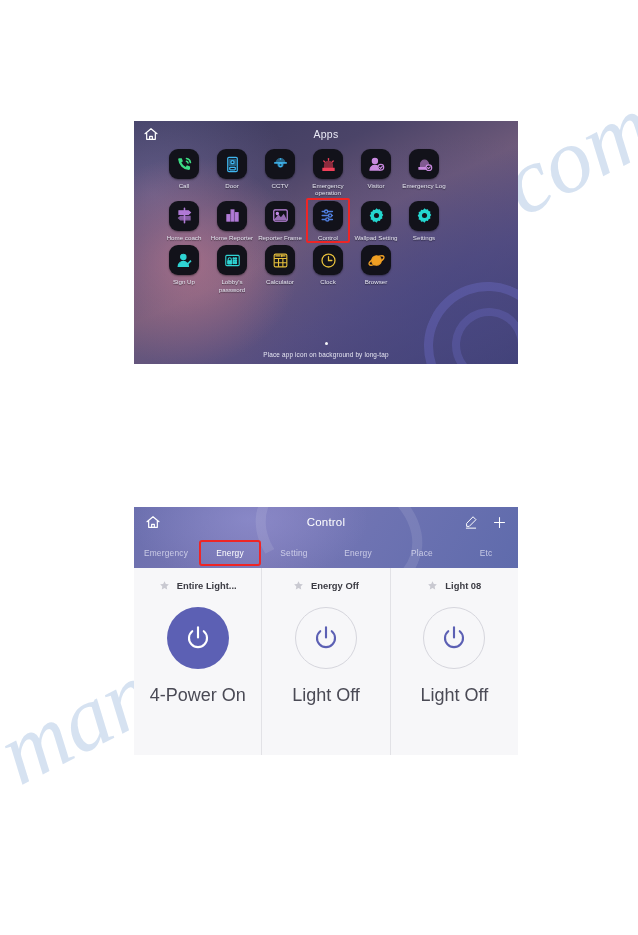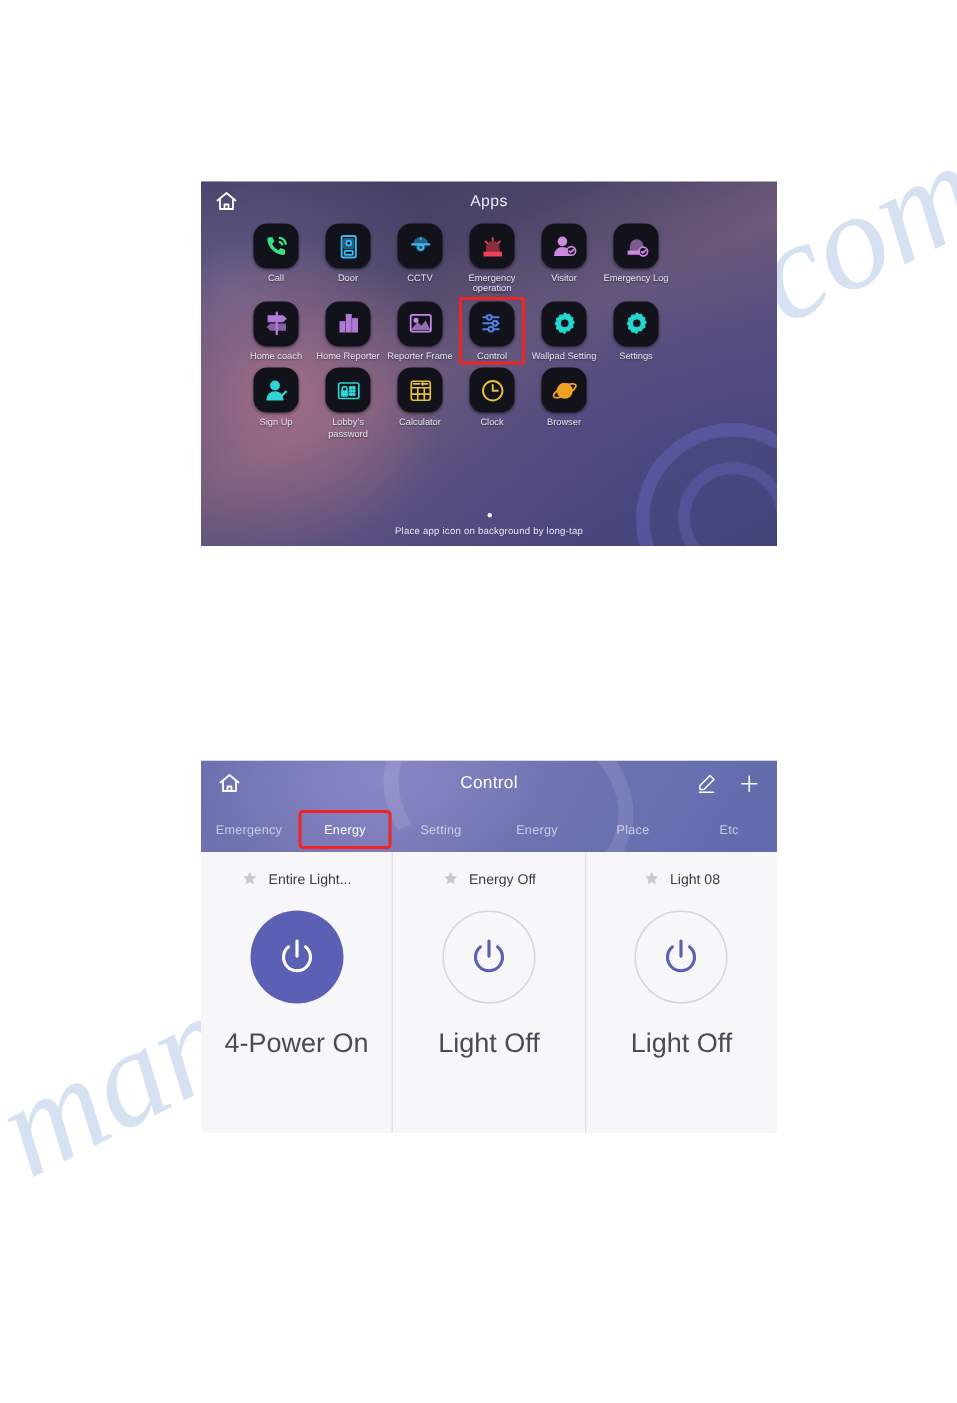--- a/index.html
+++ b/index.html
@@ -228,20 +228,21 @@
     padding-top: 12px;
   }
   .card:last-child { border-right: none; }
   .card-head {
     display: flex;
     align-items: center;
     justify-content: center;
     gap: 7px;
     width: 100%;
     padding: 0 10px;
+    font-weight: bold;
   }
   .star { width: 11px; height: 11px; display: block; flex: 0 0 auto; }
   .card-title {
     color: #3b3b43;
     font-size: 9.4px;
     white-space: nowrap;
     overflow: hidden;
   }
   .power {
     margin-top: 16px;

